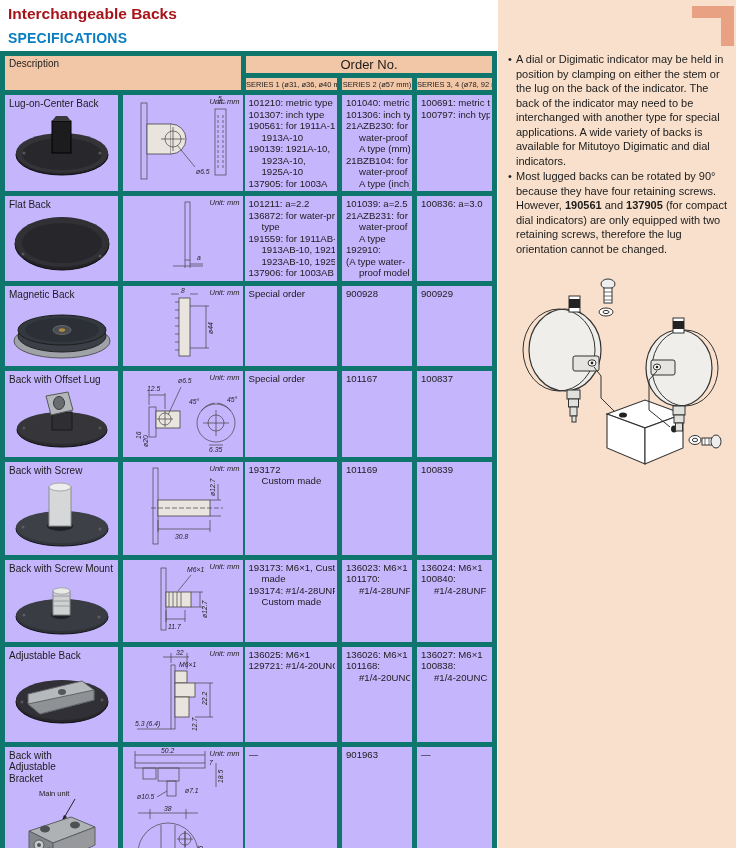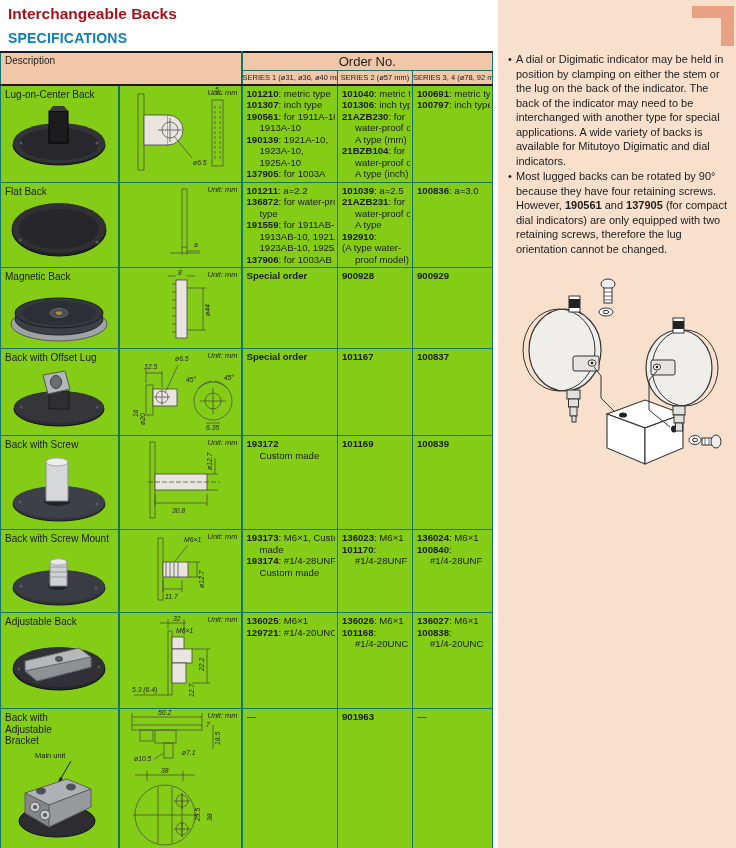--- a/index.html
+++ b/index.html
@@ -4,37 +4,37 @@
 <style>
   * { margin:0; padding:0; box-sizing:border-box; }
   html,body { background:#fff; }
   .page { position:relative; width:736px; height:848px; overflow:hidden;
           font-family:"Liberation Sans", sans-serif; color:#1c1c1c; background:#fff; }
   .main { position:absolute; left:0; top:0; width:494px; }
   .title { margin:5px 0 0 8px; font-weight:bold; font-size:15.5px; line-height:1.17; color:#a8131a; }
   .spec { margin:7px 0 5px 8px; font-weight:bold; font-size:14px; color:#0a7ec2; letter-spacing:.2px; }
   table.spec-table { border-collapse:collapse; table-layout:fixed; width:492px; margin-left:0;
                      border:1px solid #1a1a1a; border-top:2px solid #1a1a1a; }
-  .spec-table th, .spec-table td { border:1px solid #0f766e; vertical-align:top; }
+  .spec-table th, .spec-table td { border:5px solid #0f766e; vertical-align:top; }
   .spec-table thead th { background:#f2c7a7; font-weight:normal; }
   th.desc-h { text-align:left; font-size:10px; padding:2px 4px; border-bottom:2px solid #1a1a1a; }
   th.order-h { text-align:center; font-weight:bold; font-size:13px; padding:1px 0; }
   th.series-h { font-size:7.5px; text-align:center; padding:2px 0 1px; white-space:nowrap; overflow:hidden;
                 border-bottom:2px solid #1a1a1a; }
   .thick-l { border-left-width:2px !important; }
-  .spec-table td { background:#84cc16; }
+  .spec-table td { background:#c4b5fd; }
   td.c-desc { padding:0; }
   .nm { font-size:10px; line-height:1.15; padding:3px 2px 1px 4px; }
   .photo-wrap { display:flex; justify-content:center; margin-top:2px; }
   td.c-desc { border-right-width:2px; }
   td.c-draw { position:relative; padding:0; border-right-width:2px;font-style:italic; }
   .unit { position:absolute; top:2px; right:3px; font-size:7.5px; color:#222; }
   td.c-ord { padding:2px 2px 2px 4px; font-size:9.6px; line-height:1.2; }
   .ln { white-space:nowrap; overflow:hidden; }
-  .ln b { font-weight:bold; }
+  .ln b { font-weight:normal; }
   .ln.ind { margin-left:13px; }
   svg text { font-family:"Liberation Sans", sans-serif; font-size:7px; fill:#222; }
   svg .dim { font-size:6.8px; }
   svg .thin { stroke:#444; stroke-width:.7; fill:none; }
   svg .fillg { fill:#e9e4de; stroke:#444; stroke-width:.8; }
   .sidebar { position:absolute; left:498px; top:0; width:238px; height:848px; background:#f8e0cc; }
   .corner { position:absolute; top:6px; right:2px; width:42px; height:40px; }
   .corner:before { content:""; position:absolute; top:0; right:0; width:42px; height:12px; background:#e9a184; }
   .corner:after  { content:""; position:absolute; top:12px; right:0; width:13px; height:28px; background:#e9a184; }
   .notes { list-style:none; margin:52px 8px 0 10px; }

